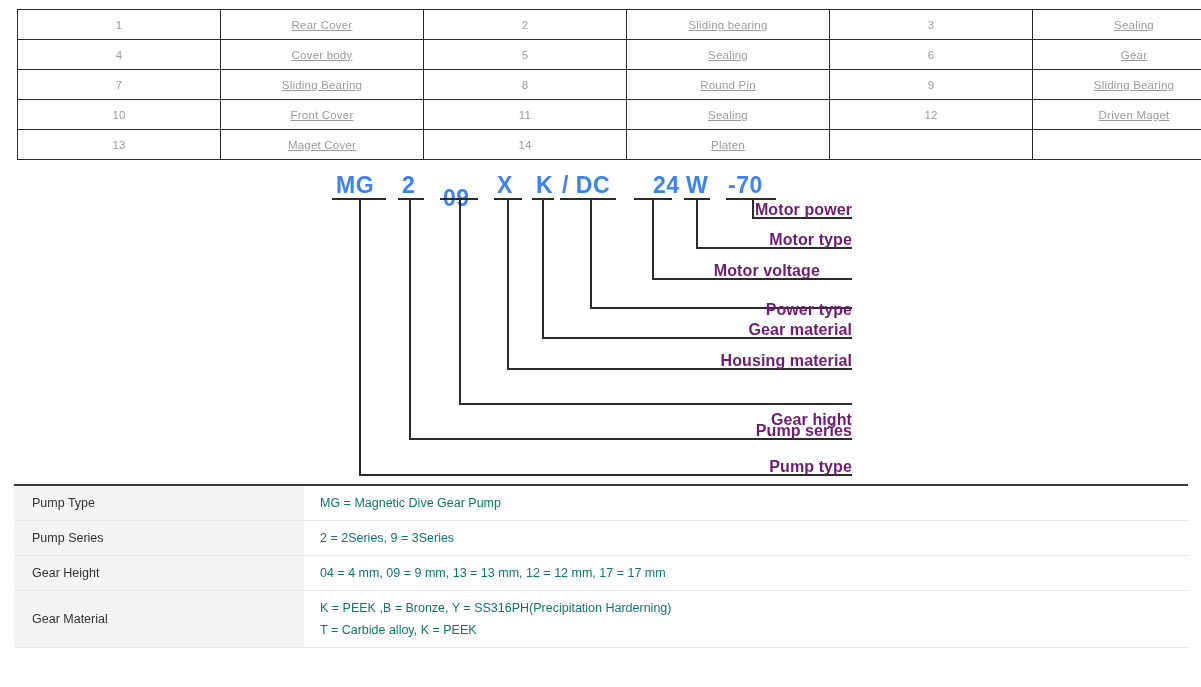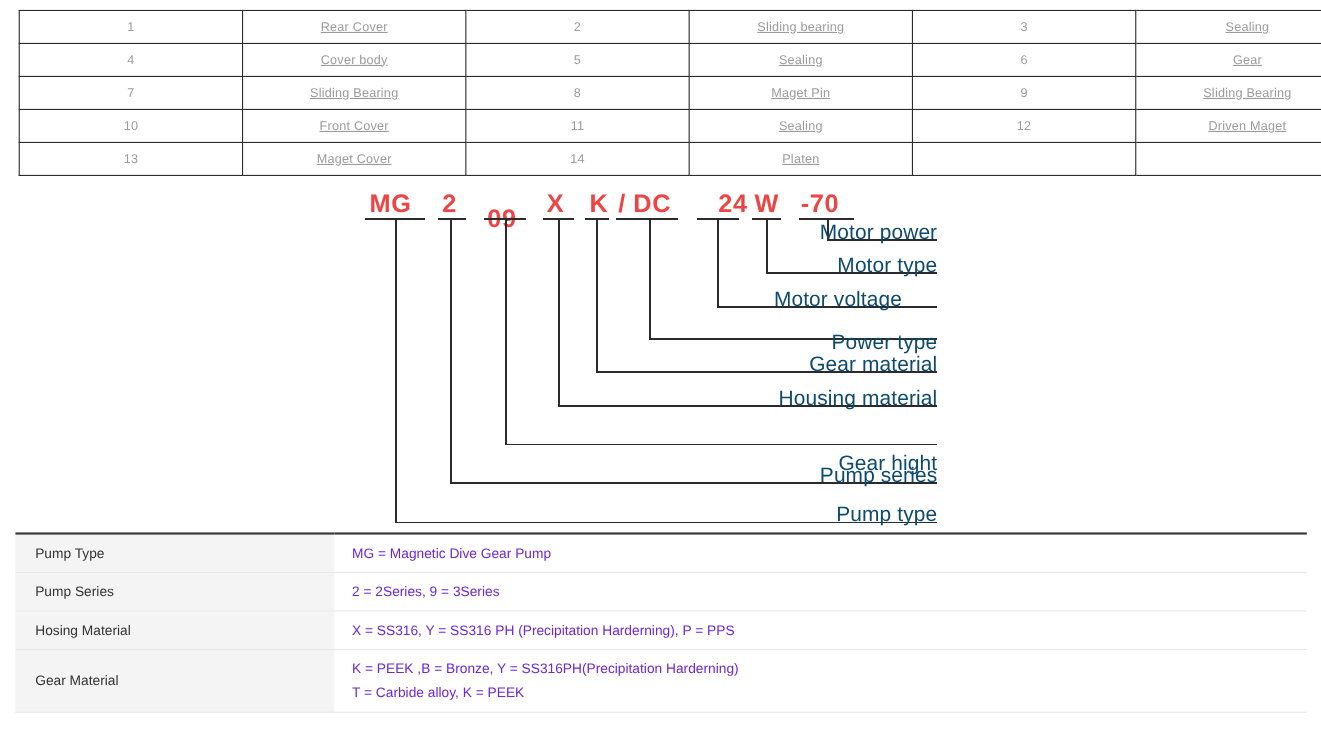--- a/index.html
+++ b/index.html
@@ -51,30 +51,30 @@
   }
   #code-diagram svg {
     position: absolute;
     left: 0; top: 0;
   }
   .code-seg {
     position: absolute;
     font-family: "Liberation Sans", sans-serif;
     font-weight: bold;
     font-size: 23px;
-    color: #ef4444;
+    color: #3b82f6;
     white-space: nowrap;
     letter-spacing: 0.5px;
   }
   .lead-label {
     position: absolute;
     font-family: "Liberation Sans", sans-serif;
-    font-weight: normal;
-    font-size: 19px;
-    color: #0c4a6e;
+    font-weight: bold;
+    font-size: 16px;
+    color: #701a75;
     white-space: nowrap;
     text-align: right;
     letter-spacing: 0.1px;
   }
 
   
   #legend-table-wrap {
     position: absolute;
     left: 14px;
     top: 484px;
@@ -93,21 +93,21 @@
     font-family: "Liberation Sans", sans-serif;
   }
   table.legend td.key {
     width: 272px;
     background: #f4f4f4;
     color: #333333;
     padding: 10px 0 10px 18px;
     font-weight: normal;
   }
   table.legend td.val {
-    color: #6d28d9;
+    color: #0f766e;
     padding: 10px 0 10px 16px;
   }
   table.legend td.val .line2 { margin-top: 8px; }
 </style>
 </head>
 <body>
 
 <div id="parts-table-wrap">
   <table class="parts">
     <tbody>
@@ -124,21 +124,21 @@
         <td class="nam">Cover body</td>
         <td class="num">5</td>
         <td class="nam">Sealing</td>
         <td class="num">6</td>
         <td class="nam">Gear</td>
       </tr>
       <tr>
         <td class="num">7</td>
         <td class="nam">Sliding Bearing</td>
         <td class="num">8</td>
-        <td class="nam">Maget Pin</td>
+        <td class="nam">Round Pin</td>
         <td class="num">9</td>
         <td class="nam">Sliding Bearing</td>
       </tr>
       <tr>
         <td class="num">10</td>
         <td class="nam">Front Cover</td>
         <td class="num">11</td>
         <td class="nam">Sealing</td>
         <td class="num">12</td>
         <td class="nam">Driven Maget</td>
@@ -220,23 +220,23 @@
           <div>MG = Magnetic Dive Gear Pump</div>
         </td>
       </tr>
       <tr>
         <td class="key">Pump Series</td>
         <td class="val">
           <div>2 = 2Series, 9 = 3Series</div>
         </td>
       </tr>
       <tr>
-        <td class="key">Hosing Material</td>
-        <td class="val">
-          <div>X = SS316, Y = SS316 PH (Precipitation Harderning), P = PPS</div>
+        <td class="key">Gear Height</td>
+        <td class="val">
+          <div>04 = 4 mm, 09 = 9 mm, 13 = 13 mm, 12 = 12 mm, 17 = 17 mm</div>
         </td>
       </tr>
       <tr>
         <td class="key">Gear Material</td>
         <td class="val">
           <div>K = PEEK ,B = Bronze, Y = SS316PH(Precipitation Harderning)</div>
           <div class="line2">T = Carbide alloy, K = PEEK</div>
         </td>
       </tr>
     </tbody>

